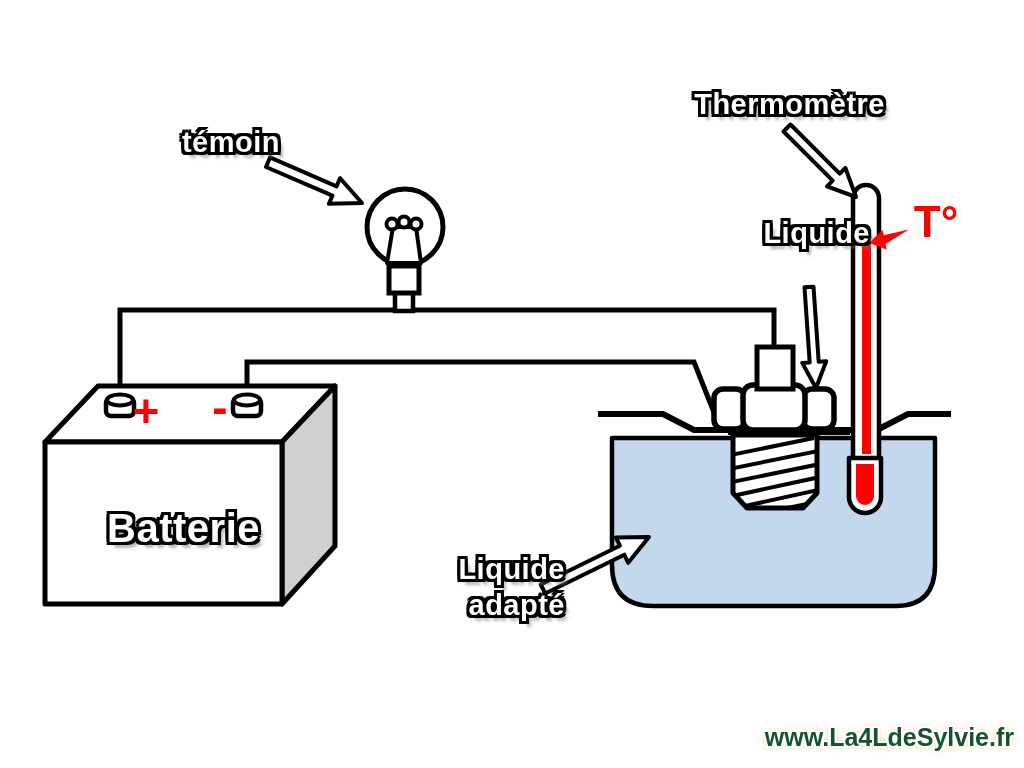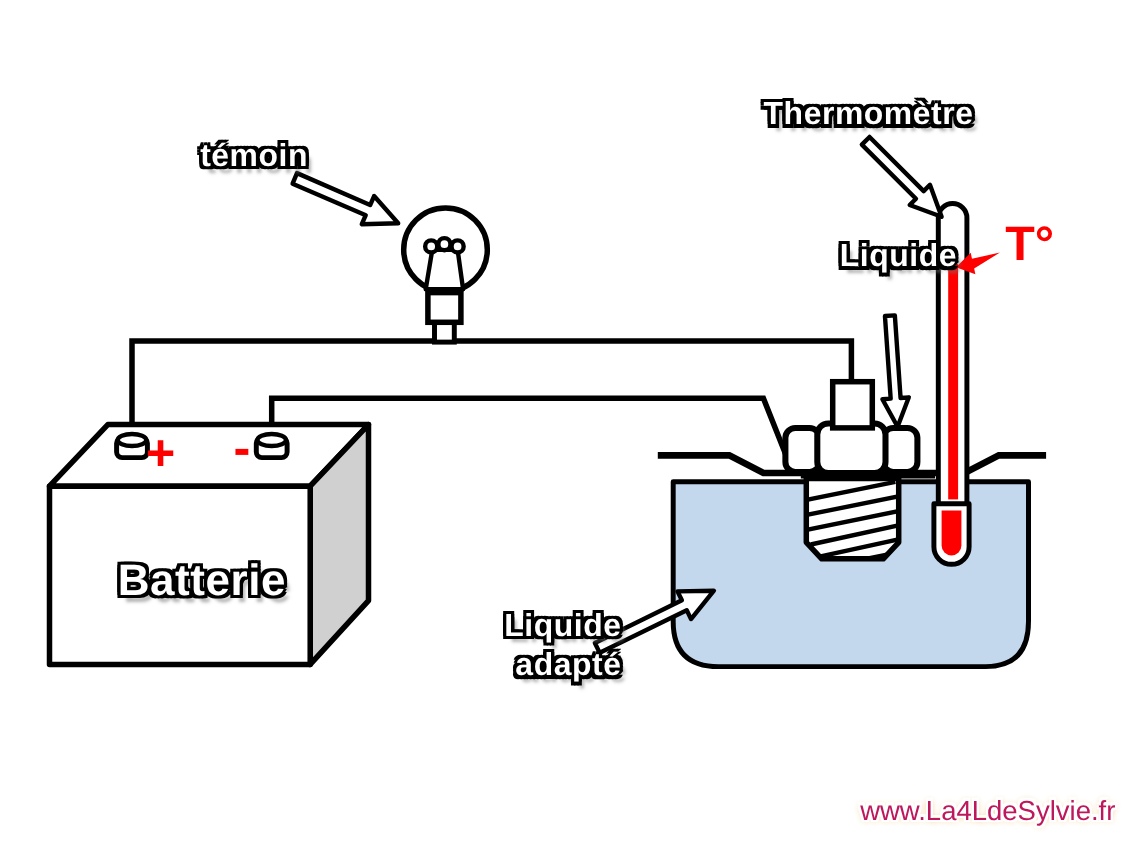--- a/index.html
+++ b/index.html
@@ -18,21 +18,21 @@
       5px 6px 3px rgba(120,120,120,0.55);
     white-space:nowrap;
   }
   .olabel span{display:block;}
   .redlabel{
     position:absolute;text-align:center;font-weight:bold;color:#fe0000;
     white-space:nowrap;line-height:1;
   }
   .watermark{
     position:absolute;right:10px;bottom:16px;
-    font-weight:normal;font-size:25px;letter-spacing:0px;color:#be185d;
+    font-weight:bold;font-size:25px;letter-spacing:0px;color:#14532d;
     text-shadow:
       -2px -2px 0 #fff, 0 -2px 0 #fff, 2px -2px 0 #fff,
       -2px  0   0 #fff, 2px  0   0 #fff,
       -2px  2px 0 #fff, 0  2px 0 #fff, 2px 2px 0 #fff,
       0 0 6px rgba(232,148,10,0.9);
     white-space:nowrap;
   }
 </style>
 </head>
 <body>

